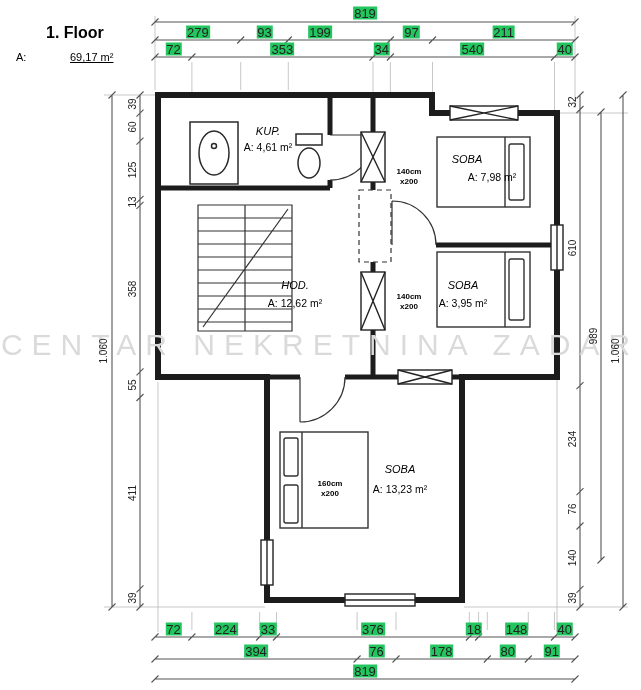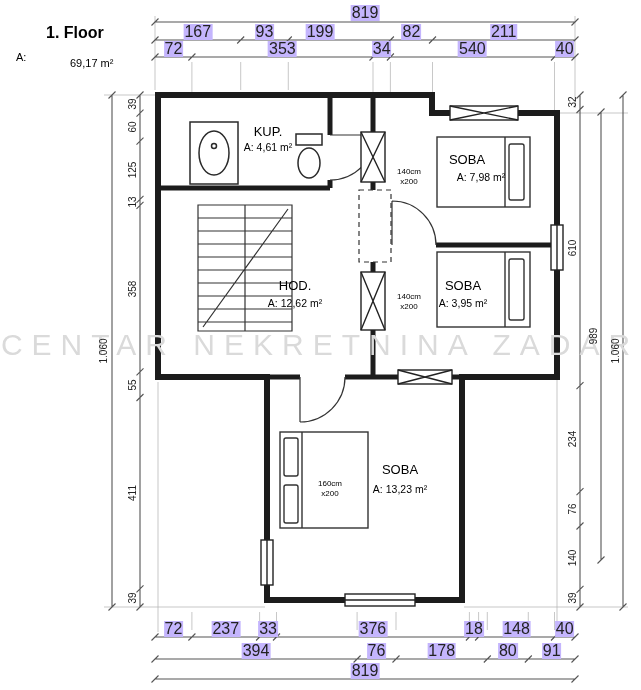--- a/index.html
+++ b/index.html
@@ -1,28 +1,28 @@
 <!DOCTYPE html>
 <html><head>
 <meta charset="utf-8">
 <style>
   html,body{margin:0;padding:0;background:#fff;}
   .canvas{position:relative;width:641px;height:690px;background:#fff;overflow:hidden;
           font-family:"Liberation Sans",sans-serif;color:#111;}
   .plan-svg{position:absolute;left:0;top:0;}
-  .dim{position:absolute;transform:translate(-50%,-50%);font-size:16px;line-height:1;
-       color:#222;white-space:nowrap;background:#c4b5fd;padding:0 1px;}
+  .dim{position:absolute;transform:translate(-50%,-50%);font-size:13px;line-height:1;
+       color:#222;white-space:nowrap;background:#22c55e;padding:0 1px;}
   .dimv{position:absolute;transform:translate(-50%,-50%) rotate(-90deg);font-size:10px;
         line-height:1;color:#222;white-space:nowrap;}
-  .room-n{position:absolute;transform:translate(-50%,-50%);font-size:13px;color:#000;white-space:nowrap;}
+  .room-n{position:absolute;transform:translate(-50%,-50%);font-size:11px;color:#000;white-space:nowrap;font-style:italic;}
   .room-a{position:absolute;transform:translate(-50%,-50%);font-size:10.5px;color:#000;white-space:nowrap;}
-  .ol{position:absolute;transform:translate(-50%,-50%);font-size:8px;color:#000;white-space:nowrap;line-height:1;}
+  .ol{position:absolute;transform:translate(-50%,-50%);font-size:8px;color:#000;white-space:nowrap;line-height:1;font-weight:bold;}
   .hdr-title{position:absolute;left:46px;top:24px;font-size:16px;font-weight:bold;color:#000;}
   .hdr-a{position:absolute;left:16px;top:51px;font-size:11px;color:#000;}
-  .hdr-v{position:absolute;left:70px;top:57px;font-size:11px;color:#000;}
+  .hdr-v{position:absolute;left:70px;top:51px;font-size:11px;color:#000;text-decoration:underline;}
   .wm{position:absolute;left:320px;top:345px;transform:translate(-50%,-50%);
       font-size:30px;letter-spacing:9px;color:#dadada;white-space:nowrap;font-weight:400;}
 </style>
 </head>
 <body>
 
 <div class="canvas">
 
   <svg class="plan-svg" width="641" height="690" viewBox="0 0 641 690">
 
@@ -152,24 +152,24 @@
     </g>
   </svg>
 
   <div class="wm">CENTAR NEKRETNINA ZADAR</div>
 
   <div class="hdr-title">1. Floor</div>
   <div class="hdr-a">A:</div>
   <div class="hdr-v">69,17 m²</div>
 
   <div class="dim" style="left:365px;top:13px">819</div>
-  <div class="dim" style="left:197.8px;top:32px">167</div>
+  <div class="dim" style="left:197.8px;top:32px">279</div>
   <div class="dim" style="left:264.5px;top:32px">93</div>
   <div class="dim" style="left:320px;top:32px">199</div>
-  <div class="dim" style="left:411.4px;top:32px">82</div>
+  <div class="dim" style="left:411.4px;top:32px">97</div>
   <div class="dim" style="left:503.7px;top:32px">211</div>
   <div class="dim" style="left:173.5px;top:49px">72</div>
   <div class="dim" style="left:282.4px;top:49px">353</div>
   <div class="dim" style="left:381.7px;top:49px">34</div>
   <div class="dim" style="left:472.4px;top:49px">540</div>
   <div class="dim" style="left:564.7px;top:49px">40</div>
 
   <div class="dimv" style="left:104px;top:351px">1.060</div>
   <div class="dimv" style="left:133px;top:104.1px">39</div>
   <div class="dimv" style="left:133px;top:127.1px">60</div>
@@ -183,37 +183,37 @@
   <div class="dimv" style="left:573px;top:102.2px">32</div>
   <div class="dimv" style="left:573px;top:247.6px">610</div>
   <div class="dimv" style="left:573px;top:438.6px">234</div>
   <div class="dimv" style="left:573px;top:508.8px">76</div>
   <div class="dimv" style="left:573px;top:557.7px">140</div>
   <div class="dimv" style="left:573px;top:598.2px">39</div>
   <div class="dimv" style="left:594px;top:336px">989</div>
   <div class="dimv" style="left:616px;top:351px">1.060</div>
 
   <div class="dim" style="left:173.5px;top:629px">72</div>
-  <div class="dim" style="left:225.8px;top:629px">237</div>
+  <div class="dim" style="left:225.8px;top:629px">224</div>
   <div class="dim" style="left:268.1px;top:629px">33</div>
   <div class="dim" style="left:372.9px;top:629px">376</div>
   <div class="dim" style="left:474px;top:629px">18</div>
   <div class="dim" style="left:516.5px;top:629px">148</div>
   <div class="dim" style="left:564.7px;top:629px">40</div>
   <div class="dim" style="left:256px;top:651px">394</div>
   <div class="dim" style="left:376.5px;top:651px">76</div>
   <div class="dim" style="left:441.7px;top:651px">178</div>
   <div class="dim" style="left:507.8px;top:651px">80</div>
   <div class="dim" style="left:551.7px;top:651px">91</div>
   <div class="dim" style="left:365px;top:671px">819</div>
 
   <div class="room-n" style="left:268px;top:131px">KUP.</div>
   <div class="room-a" style="left:268px;top:147px">A: 4,61 m²</div>
   <div class="room-n" style="left:467px;top:159px">SOBA</div>
-  <div class="room-a" style="left:481px;top:177px">A: 7,98 m²</div>
+  <div class="room-a" style="left:492px;top:177px">A: 7,98 m²</div>
   <div class="room-n" style="left:463px;top:285px">SOBA</div>
   <div class="room-a" style="left:463px;top:303px">A: 3,95 m²</div>
   <div class="room-n" style="left:295px;top:285px">HOD.</div>
   <div class="room-a" style="left:295px;top:303px">A: 12,62 m²</div>
   <div class="room-n" style="left:400px;top:469px">SOBA</div>
   <div class="room-a" style="left:400px;top:489px">A: 13,23 m²</div>
 
   <div class="ol" style="left:409px;top:172px">140cm</div>
   <div class="ol" style="left:409px;top:182px">x200</div>
   <div class="ol" style="left:409px;top:297px">140cm</div>

